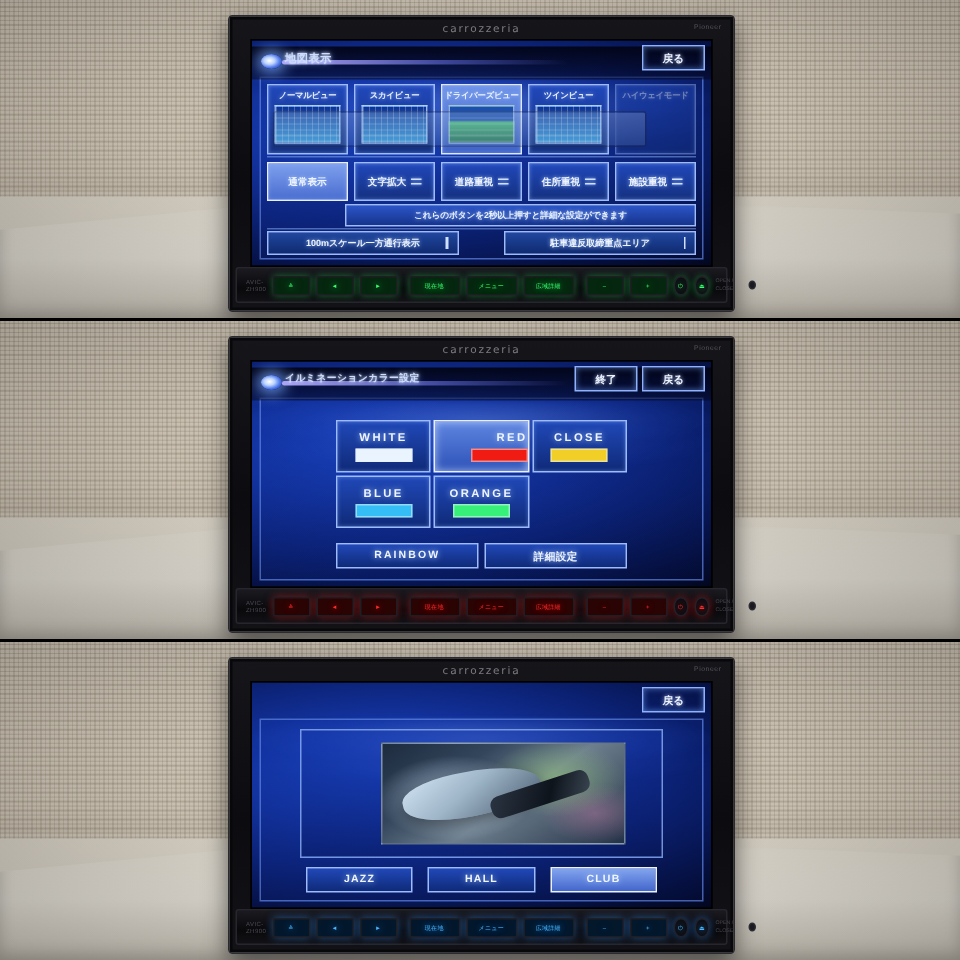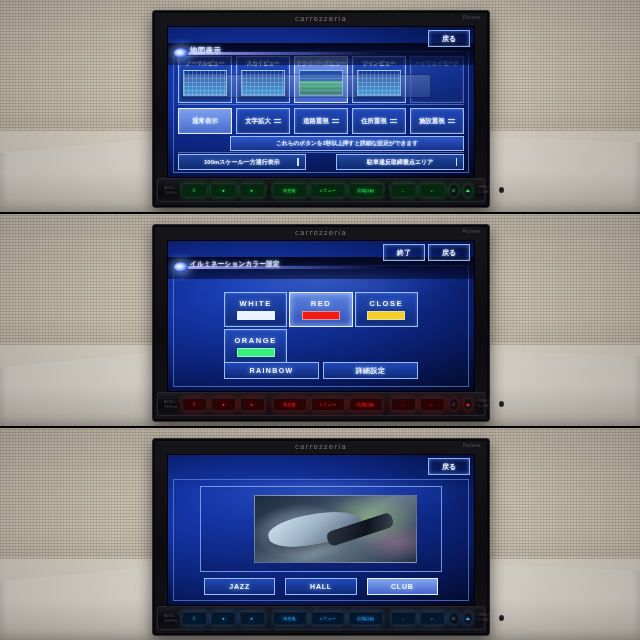--- a/index.html
+++ b/index.html
@@ -49,21 +49,21 @@
     background:#020209;border:1px solid #000;}
   .lcd-glow{position:absolute;inset:0;
     background:
       radial-gradient(ellipse 110% 80% at 30% 40%,#1b48c8 0%,#12319a 32%,#0a1f6e 58%,#050f3e 82%,#02061c 100%);}
   .waves{position:absolute;inset:0;opacity:.9;}
   .wv{position:absolute;left:-6%;width:112%;height:26px;
     background:radial-gradient(ellipse 60% 100% at 50% 50%,rgba(130,170,255,.55),rgba(60,110,240,.18) 55%,transparent 78%);
     filter:blur(1.4px);}
 
   
-  .titlebar{position:absolute;left:0;right:0;top:16px;height:22px;z-index:4;
+  .titlebar{position:absolute;left:0;right:0;top:4px;height:22px;z-index:4;
     background:linear-gradient(to bottom,rgba(2,4,22,.95),rgba(4,8,38,.55));}
   .orb{position:absolute;left:6px;top:5px;width:14px;height:10px;border-radius:50%;
     background:radial-gradient(ellipse at 40% 45%,#ffffff 0%,#bcd4ff 30%,#4b74e8 60%,#16256e 100%);
     box-shadow:0 0 9px 3px rgba(120,170,255,.75);}
   .tline{position:absolute;left:20px;top:9px;height:3px;right:95px;border-radius:2px;
     background:linear-gradient(to right,rgba(180,170,255,.95),rgba(110,120,240,.55) 55%,rgba(40,60,160,0));}
   .ttxt{position:absolute;left:22px;top:3px;font-size:7.5px;color:#cfdcff;letter-spacing:.3px;
     text-shadow:0 0 5px rgba(150,190,255,.95),0 0 2px #fff;font-weight:bold;white-space:nowrap;}
   .ttxt.small{font-size:6.5px;}
 
@@ -118,27 +118,27 @@
 
   .rowC{position:absolute;left:4px;right:4px;top:102px;height:16px;display:flex;
     justify-content:space-between;align-items:center;}
   .wbtn{width:44%;height:14px;display:flex;align-items:center;justify-content:center;position:relative;
     border:1px solid #9dbcff;background:linear-gradient(to bottom,#21479f,#0f2a70);}
   .wbtn span{font-size:6px;color:#eef4ff;font-weight:bold;text-shadow:0 0 3px rgba(170,205,255,.9);}
   .wbtn:after{content:"";position:absolute;right:6px;top:3px;width:1.5px;height:8px;background:#cfe0ff;}
 
   
   .colgrid{position:absolute;left:50px;right:50px;top:14px;display:grid;
-    grid-template-columns:repeat(3,1fr);gap:2px;margin-top:12px;}
+    grid-template-columns:repeat(3,1fr);gap:2px;}
   .colbtn{height:35px;border:1px solid #9dbcff;box-sizing:border-box;
     background:linear-gradient(to bottom,#2048b8,#0f2a78);
     display:flex;flex-direction:column;align-items:center;justify-content:center;gap:3px;
     box-shadow:0 0 3px rgba(140,180,255,.45) inset;}
   .colbtn.sel{background:linear-gradient(to bottom,#5f85e0,#2d52b8);border-color:#e8f0ff;
-    box-shadow:0 0 6px rgba(200,220,255,.8) inset;}
+    box-shadow:0 0 6px rgba(200,220,255,.8) inset;align-items:flex-end;}
   .colname{font-size:7.5px;letter-spacing:1.6px;color:#eff5ff;font-weight:bold;
     text-shadow:0 0 4px rgba(170,205,255,.95);}
   .swatch{width:36px;height:7px;border:1px solid rgba(230,240,255,.55);}
   .rowR{position:absolute;left:50px;right:50px;top:96px;display:flex;gap:4px;}
   .rbtn{flex:1;height:15px;border:1px solid #9dbcff;
     background:linear-gradient(to bottom,#2048b8,#0f2a78);
     display:flex;align-items:center;justify-content:center;}
   .rbtn span{font-size:7px;letter-spacing:1.4px;color:#eff5ff;font-weight:bold;
     text-shadow:0 0 4px rgba(170,205,255,.95);}
   .rbtn span.jp{letter-spacing:.4px;}
@@ -365,20 +365,24 @@
             </div>
             <div class="colbtn sel">
               <span class="colname">RED</span>
               <span class="swatch" style="background:#f01c14"></span>
             </div>
             <div class="colbtn">
               <span class="colname">CLOSE</span>
               <span class="swatch" style="background:#f2cf27"></span>
             </div>
             <div class="colbtn">
+              <span class="colname">BLUE</span>
+              <span class="swatch" style="background:#35bdf5"></span>
+            </div>
+            <div class="colbtn">
               <span class="colname">ORANGE</span>
               <span class="swatch" style="background:#36f07a"></span>
             </div>
           </div>
 
           <div class="rowR">
             <div class="rbtn">
               <span>RAINBOW</span>
             </div>
             <div class="rbtn">

